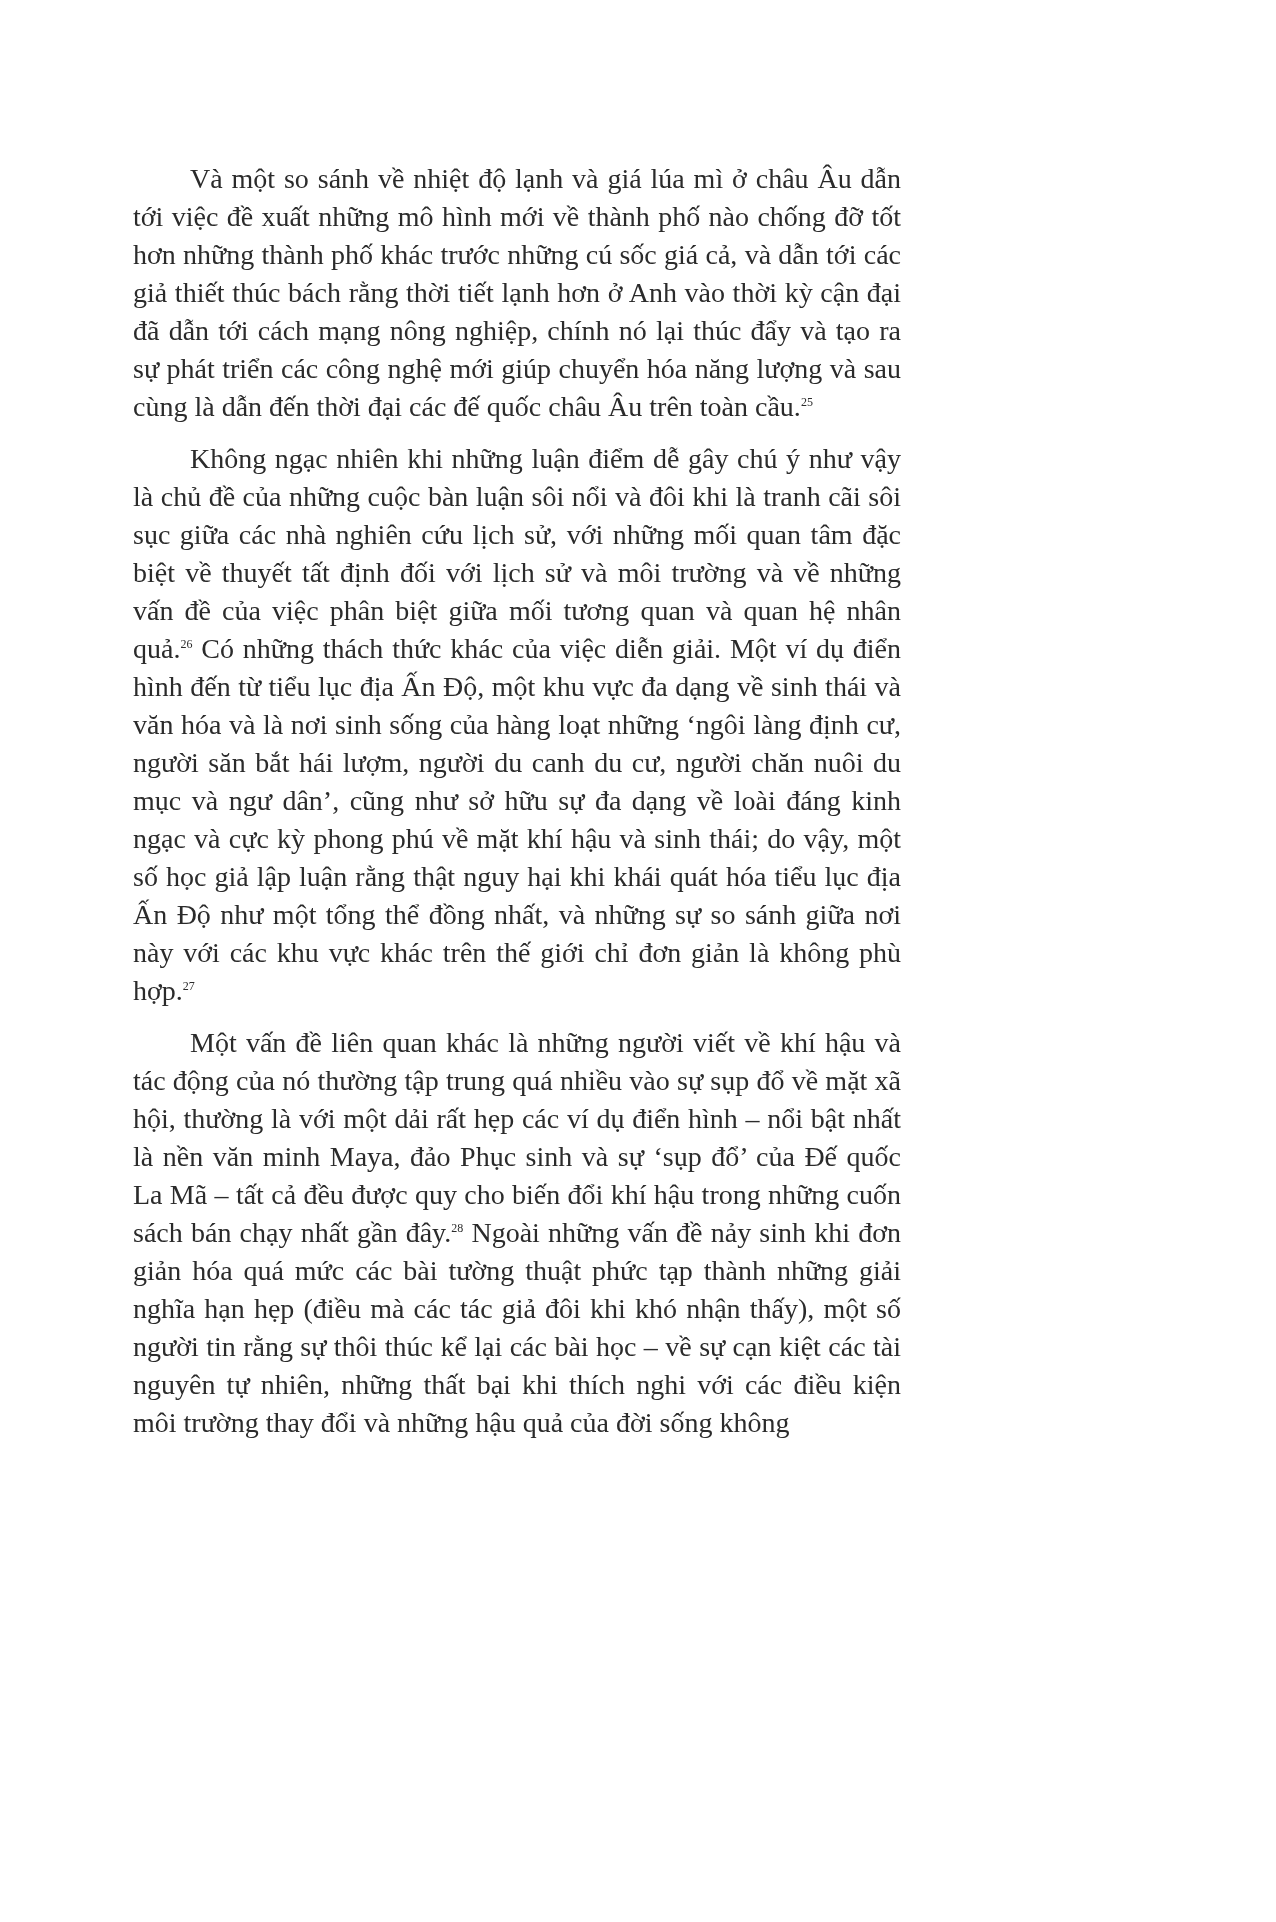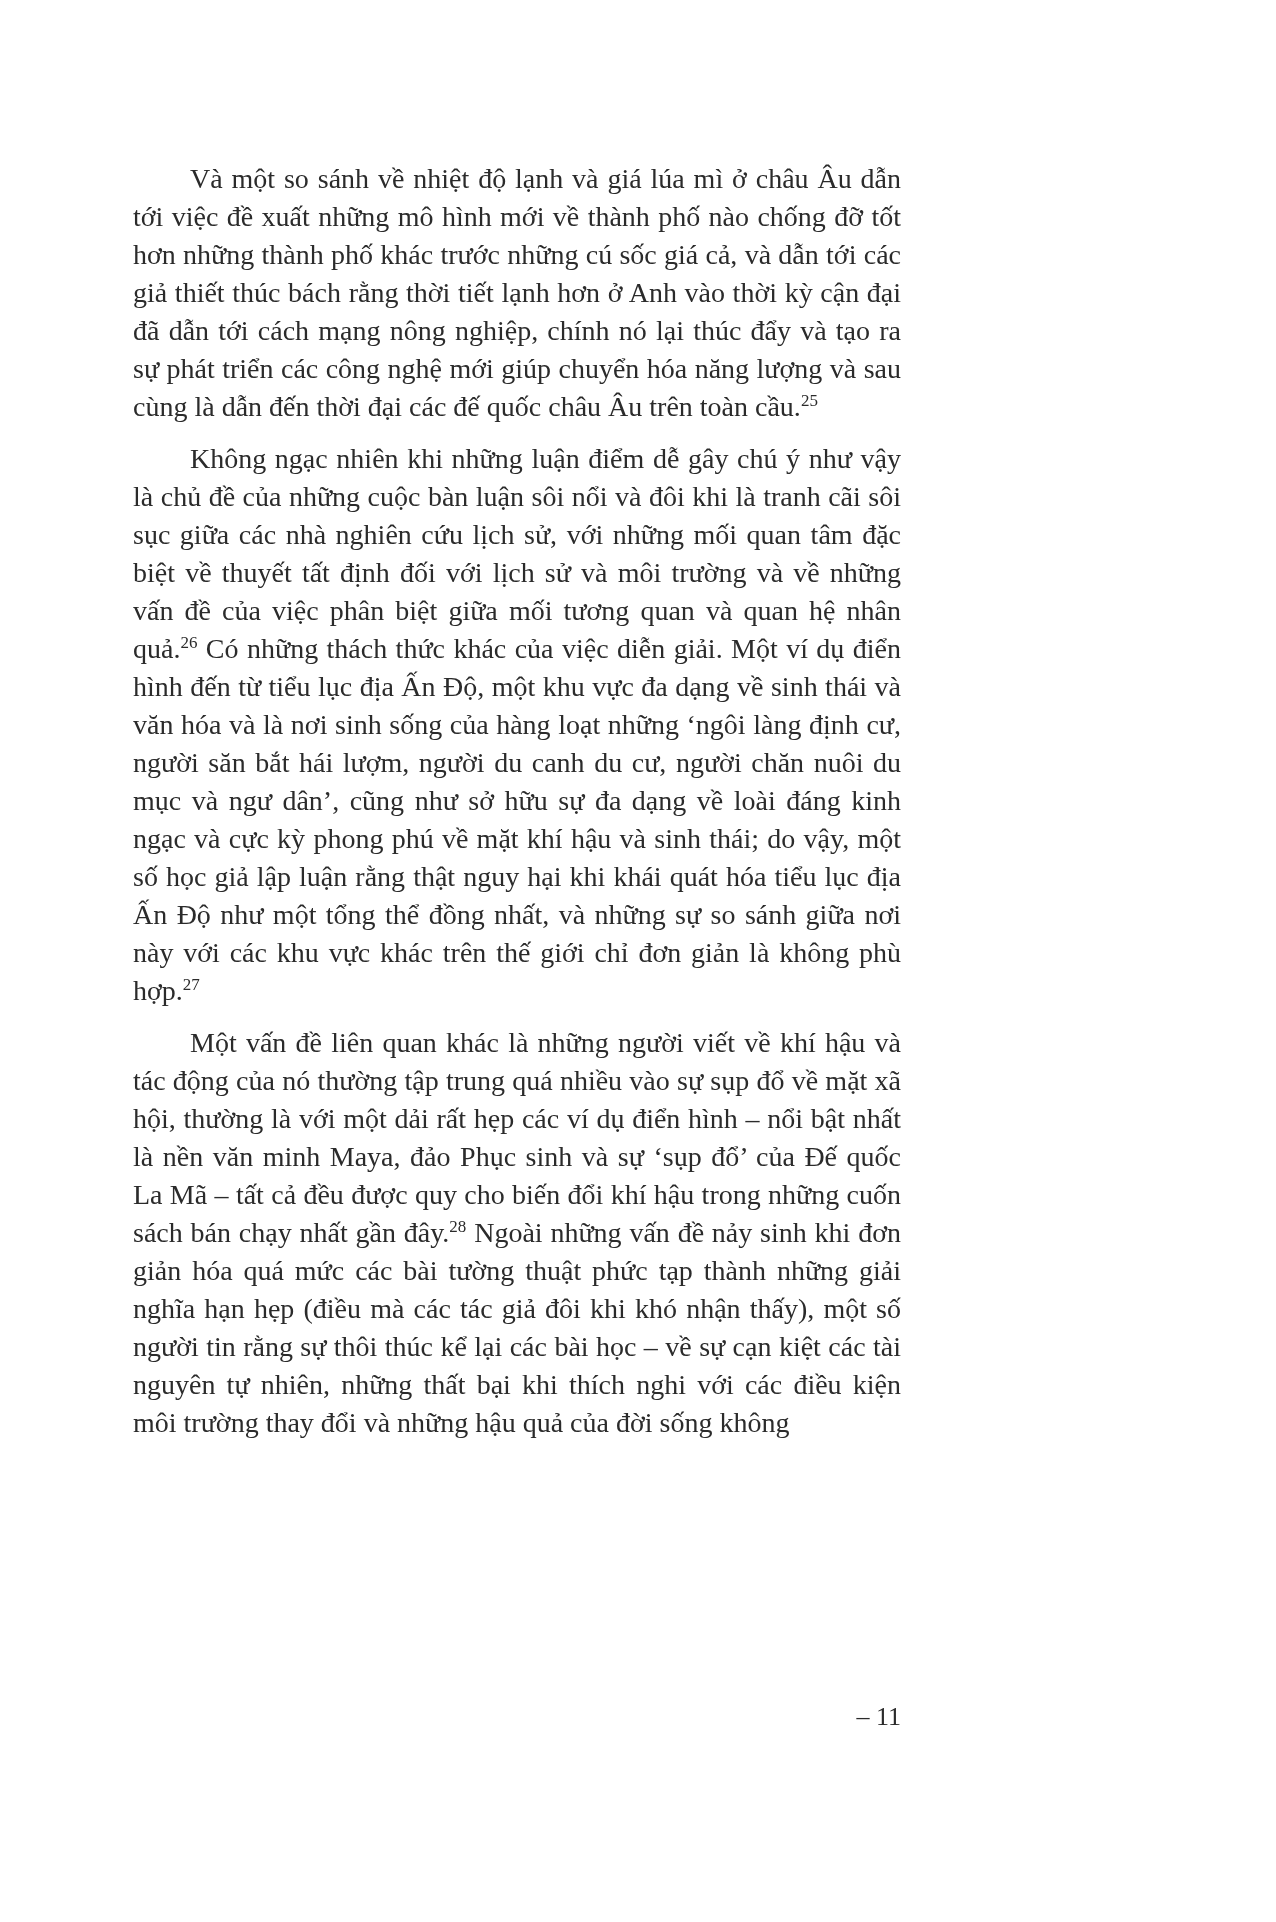--- a/index.html
+++ b/index.html
@@ -34,21 +34,21 @@
     font-size: 28px;
     line-height: 38px;
     text-align: justify;
     color: var(--text, #2b2b2b);
   }
   .para {
     margin: 0 0 14px 0;
     text-indent: 57px;
   }
   .para sup {
-    font-size: 17px;
+    font-size: 12px;
     line-height: 0;
   }
   .page-number {
     position: absolute;
     top: 1702px;
     left: 133px;
     width: 768px;
     text-align: right;
     font-size: 26px;
     color: var(--text, #2b2b2b);
@@ -58,14 +58,13 @@
 <body>
 
 <div class="page">
 
   <div class="body-text" id="body-text">
       <p class="para">Và một so sánh về nhiệt độ lạnh và giá lúa mì ở châu Âu dẫn tới việc đề xuất những mô hình mới về thành phố nào chống đỡ tốt hơn những thành phố khác trước những cú sốc giá cả, và dẫn tới các giả thiết thúc bách rằng thời tiết lạnh hơn ở Anh vào thời kỳ cận đại đã dẫn tới cách mạng nông nghiệp, chính nó lại thúc đẩy và tạo ra sự phát triển các công nghệ mới giúp chuyển hóa năng lượng và sau cùng là dẫn đến thời đại các đế quốc châu Âu trên toàn cầu.<sup>25</sup></p>
       <p class="para">Không ngạc nhiên khi những luận điểm dễ gây chú ý như vậy là chủ đề của những cuộc bàn luận sôi nổi và đôi khi là tranh cãi sôi sục giữa các nhà nghiên cứu lịch sử, với những mối quan tâm đặc biệt về thuyết tất định đối với lịch sử và môi trường và về những vấn đề của việc phân biệt giữa mối tương quan và quan hệ nhân quả.<sup>26</sup> Có những thách thức khác của việc diễn giải. Một ví dụ điển hình đến từ tiểu lục địa Ấn Độ, một khu vực đa dạng về sinh thái và văn hóa và là nơi sinh sống của hàng loạt những ‘ngôi làng định cư, người săn bắt hái lượm, người du canh du cư, người chăn nuôi du mục và ngư dân’, cũng như sở hữu sự đa dạng về loài đáng kinh ngạc và cực kỳ phong phú về mặt khí hậu và sinh thái; do vậy, một số học giả lập luận rằng thật nguy hại khi khái quát hóa tiểu lục địa Ấn Độ như một tổng thể đồng nhất, và những sự so sánh giữa nơi này với các khu vực khác trên thế giới chỉ đơn giản là không phù hợp.<sup>27</sup></p>
       <p class="para">Một vấn đề liên quan khác là những người viết về khí hậu và tác động của nó thường tập trung quá nhiều vào sự sụp đổ về mặt xã hội, thường là với một dải rất hẹp các ví dụ điển hình – nổi bật nhất là nền văn minh Maya, đảo Phục sinh và sự ‘sụp đổ’ của Đế quốc La Mã – tất cả đều được quy cho biến đổi khí hậu trong những cuốn sách bán chạy nhất gần đây.<sup>28</sup> Ngoài những vấn đề nảy sinh khi đơn giản hóa quá mức các bài tường thuật phức tạp thành những giải nghĩa hạn hẹp (điều mà các tác giả đôi khi khó nhận thấy), một số người tin rằng sự thôi thúc kể lại các bài học – về sự cạn kiệt các tài nguyên tự nhiên, những thất bại khi thích nghi với các điều kiện môi trường thay đổi và những hậu quả của đời sống không</p>
     </div>
 
-  <div class="page-number">– 11</div>
 </div>
 
 </body></html>

